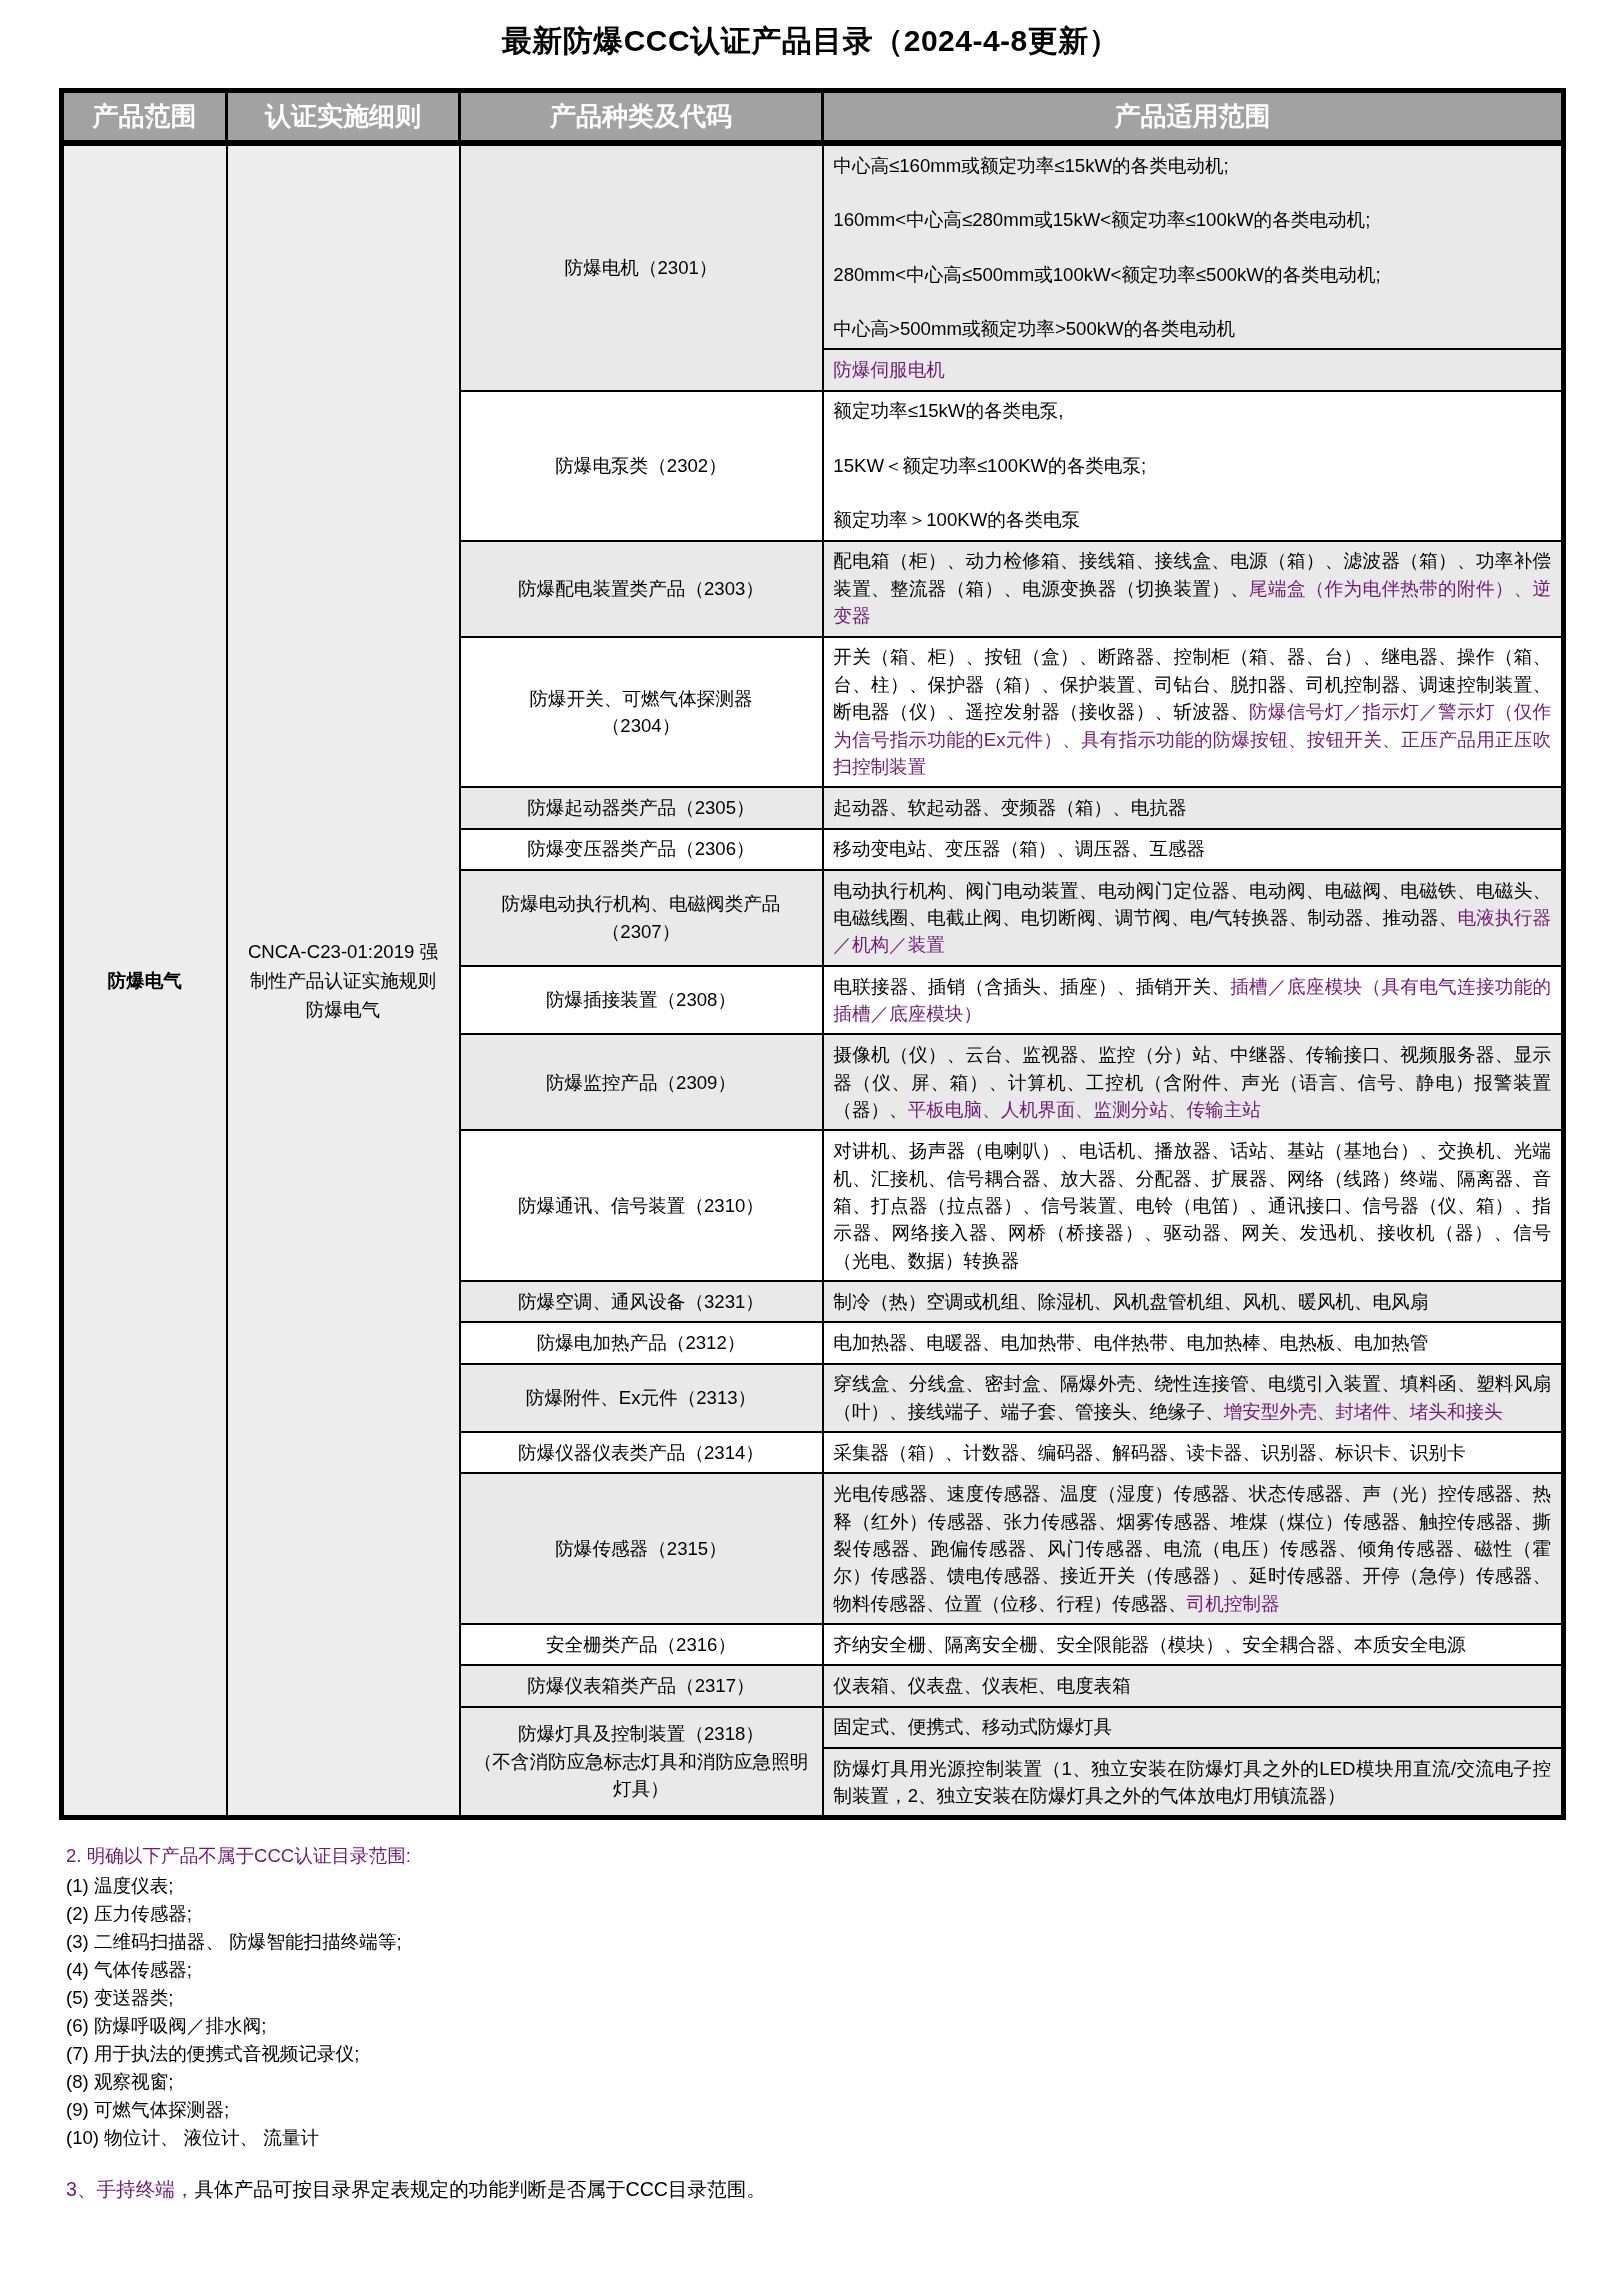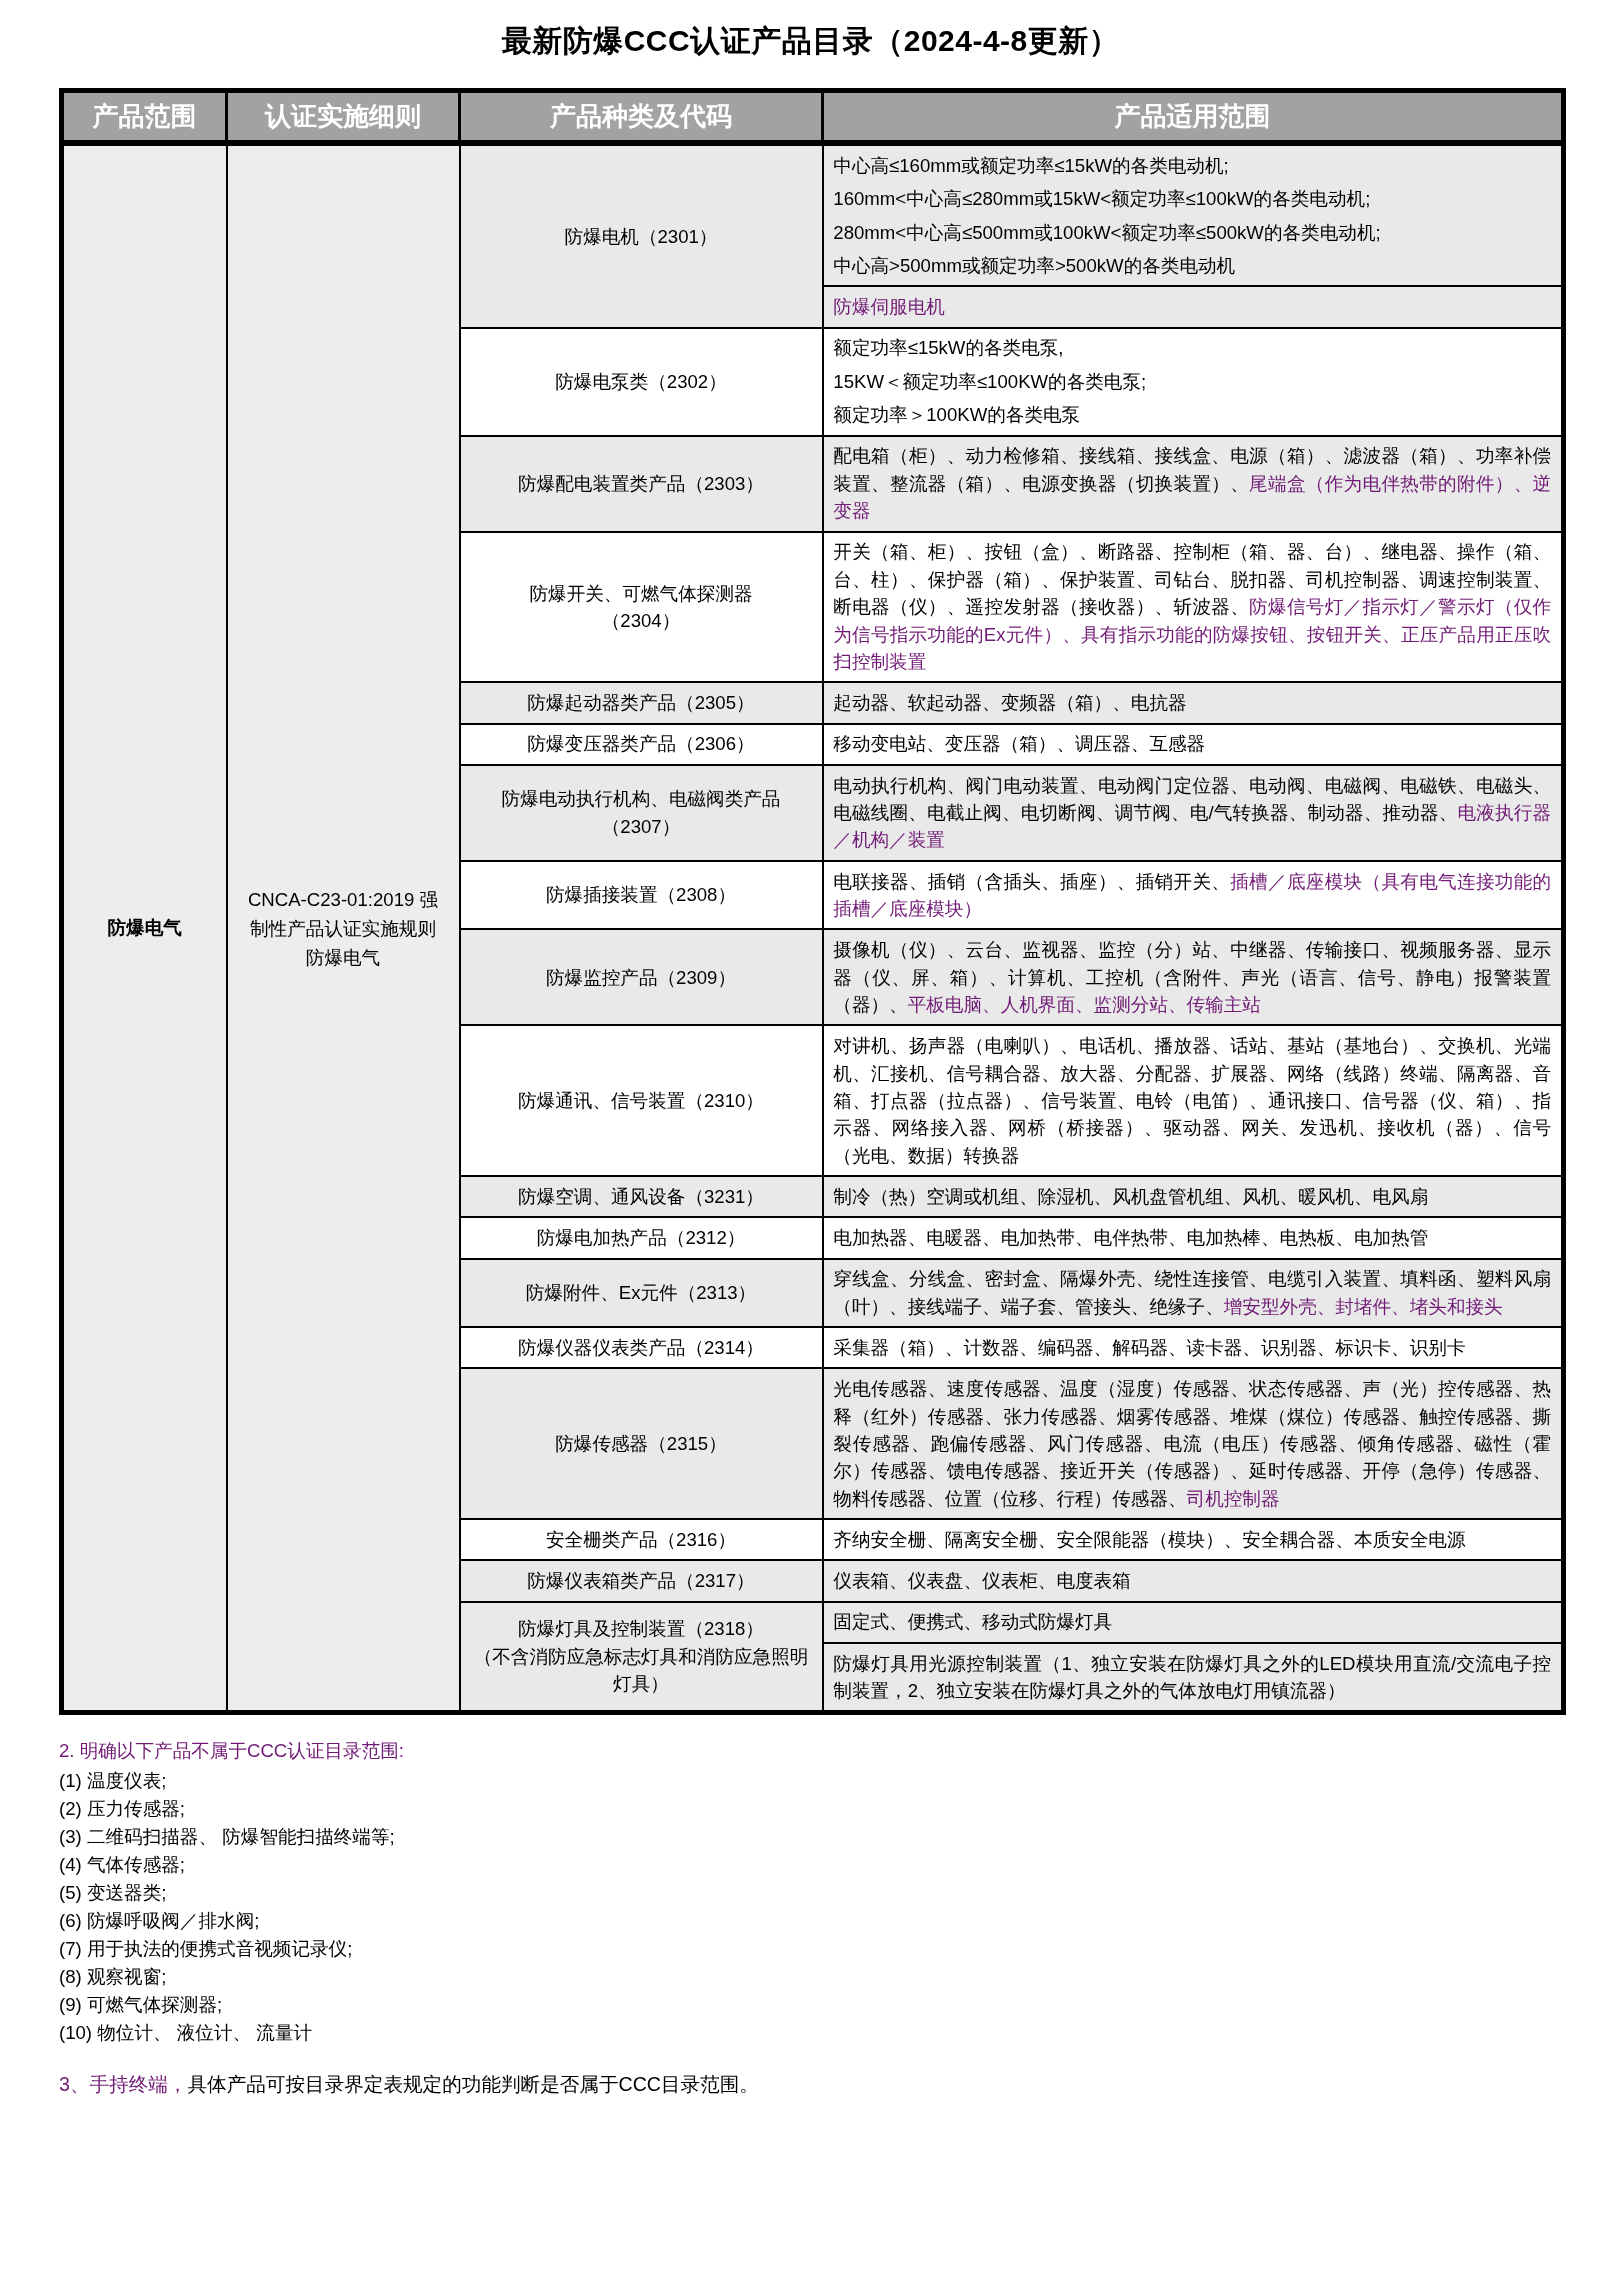--- a/index.html
+++ b/index.html
@@ -7,25 +7,25 @@
   .page{padding:13.7px 59px 29px 59px;}
   .title{font-size:30px;font-weight:700;text-align:center;margin:7.8px 0 25.5px 0;letter-spacing:0.5px;}
   table.cat{border-collapse:collapse;table-layout:fixed;width:1502px;border:5.9px solid #000;}
   table.cat th{background:#a2a2a2;color:#ffffff;font-size:26px;font-weight:700;height:45px;
     border:3.9px solid #000;border-bottom-width:6.9px;text-align:center;}
   table.cat td{border:2.9px solid #000;font-size:18.6px;vertical-align:middle;word-break:break-all;}
   td.rangecell{background:#ededed;font-weight:700;font-size:20.6px;text-align:center;}
   td.rulecell{background:#ededed;text-align:center;font-size:19.6px;line-height:29px;padding:0 15.7px;}
   td.labelcell{text-align:center;padding:3.9px 7.8px;line-height:27.4px;}
   td.scopecell{text-align:justify;padding:5.9px 9.8px;line-height:27.4px;}
-  .para + .para{margin-top:6px;}
+  .para + .para{margin-top:27px;}
   .red{color:#701a75;}
   .g{background:#e9e9e9;}
   .w{background:#ffffff;}
-  .notes{margin-top:21.6px;font-size:18.6px;line-height:28px;}
+  .notes{margin-top:21.6px;font-size:18.6px;line-height:28px;margin-left:7px;}
   .note-title{font-weight:400;margin-bottom:2px;}
   .note3{margin-top:23.5px;font-size:19.6px;}
 </style>
 </head>
 <body>
 
 <div class="page">
 
   <div class="title">最新防爆CCC认证产品目录（2024-4-8更新）</div>
 

